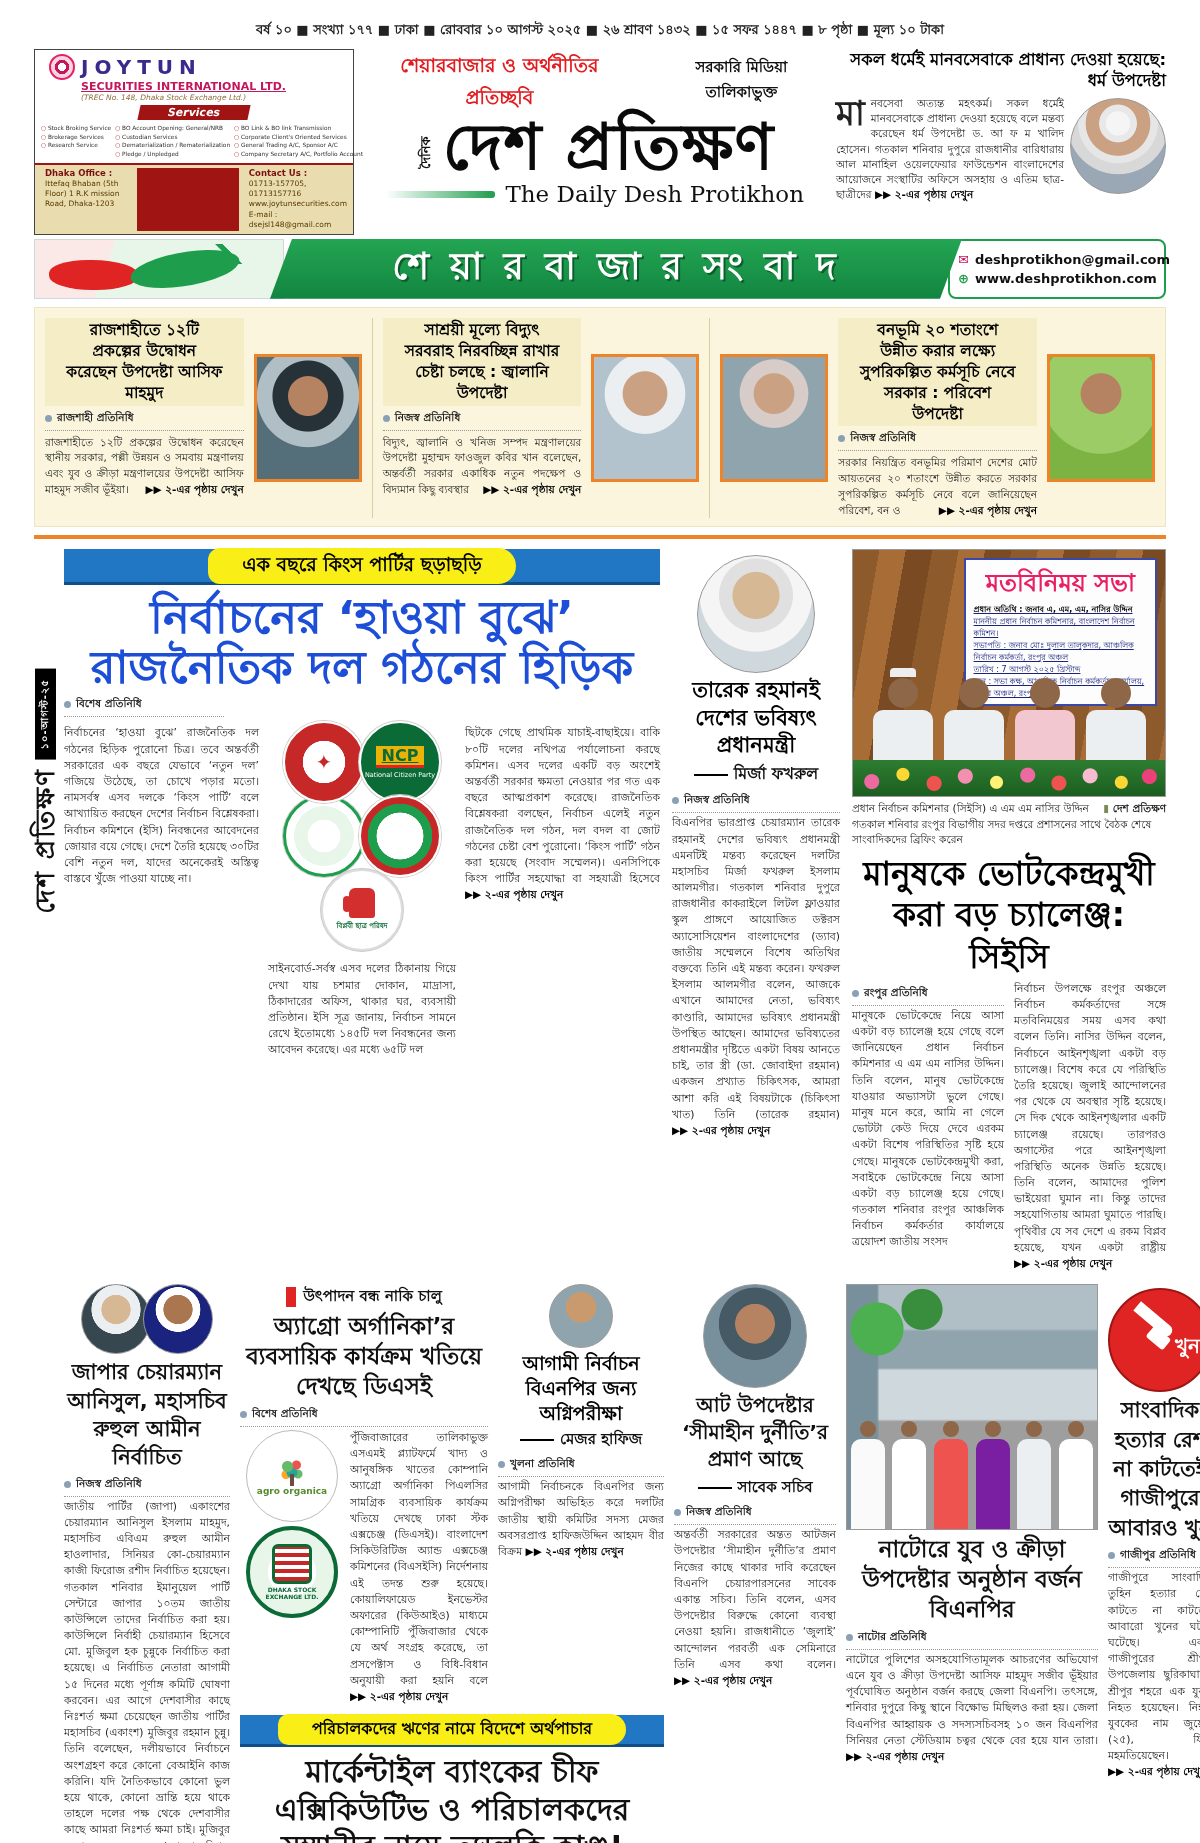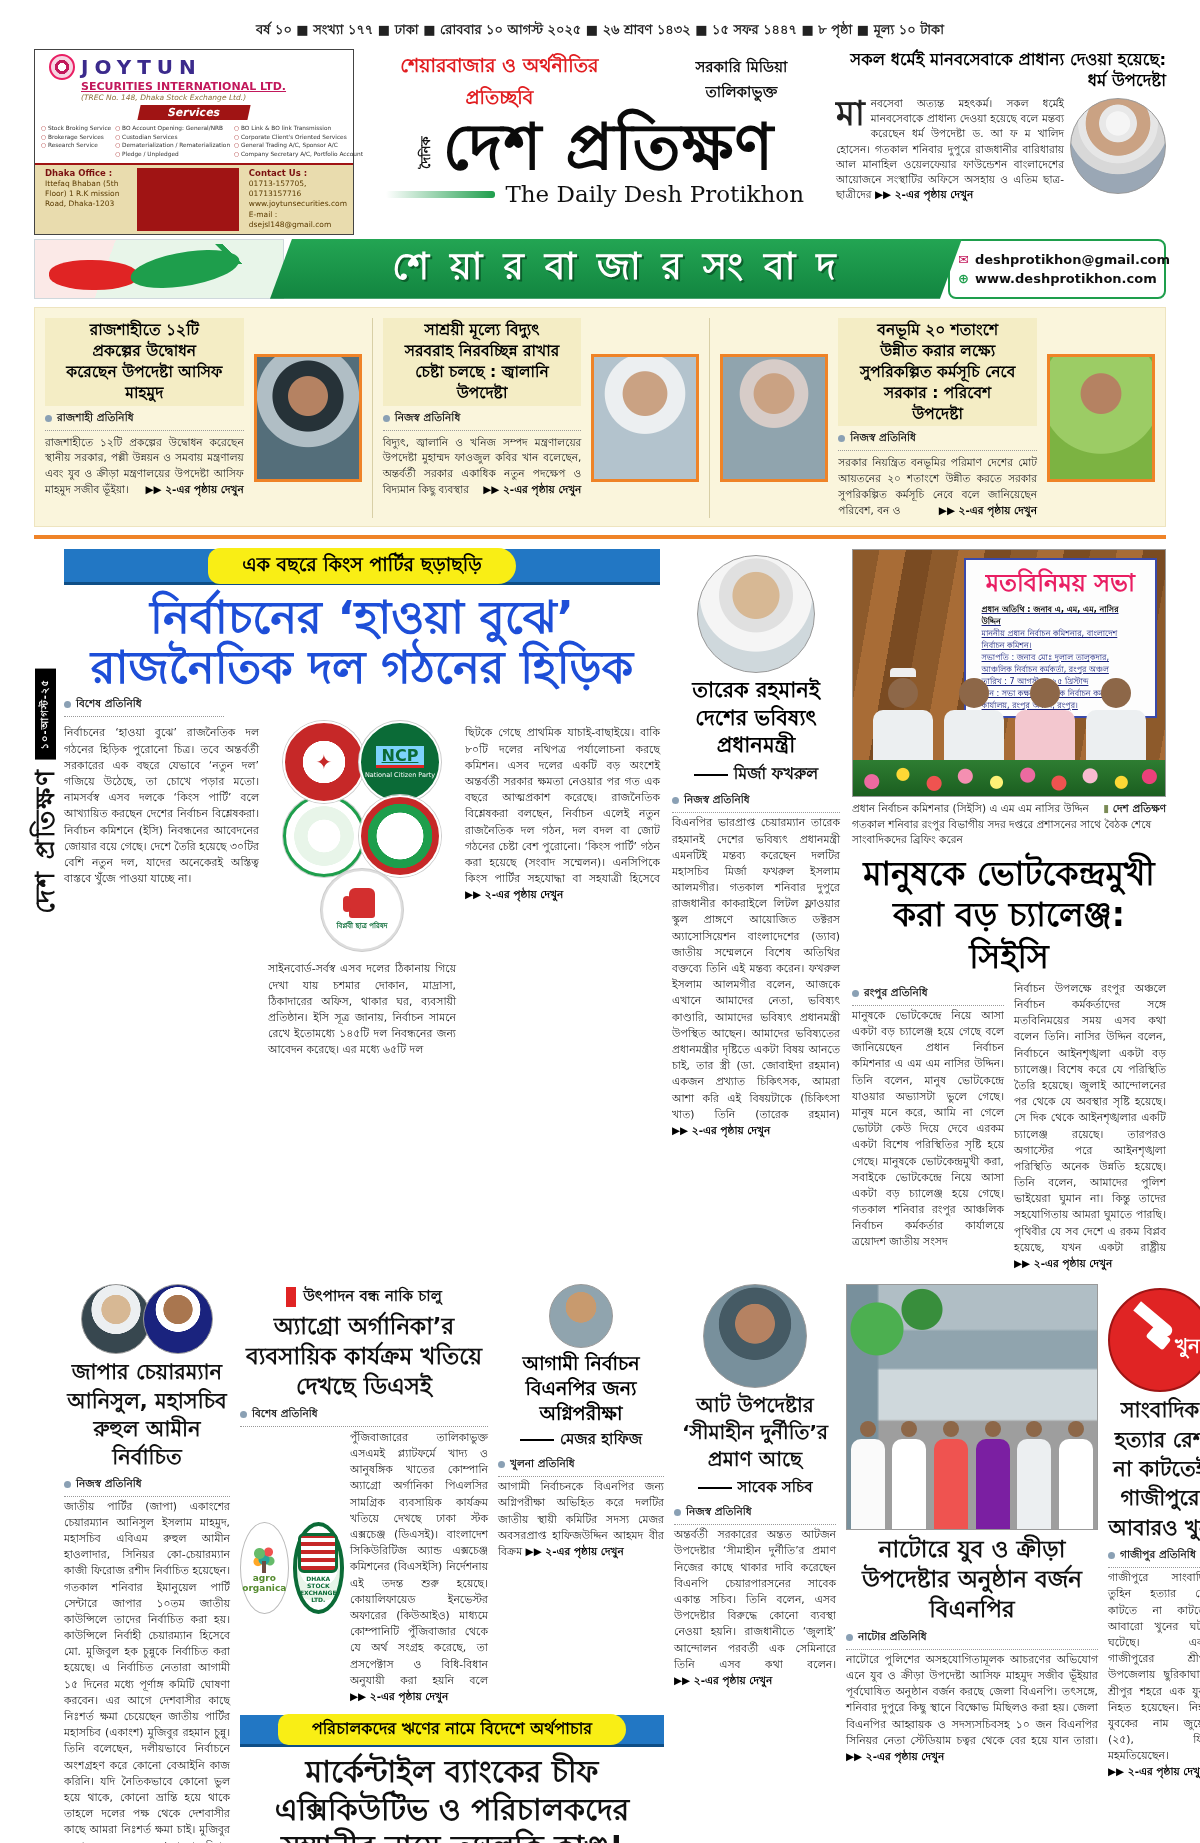--- a/index.html
+++ b/index.html
@@ -85,21 +85,21 @@
   .lead { width:596px; flex:none; }
   .kicker-strip { background:#2277c4; height:36px; display:flex; align-items:center; justify-content:center; border-bottom:3px solid #0f4e86; }
   .kicker-pill { background:#f9ee15; border-radius:16px 24px 24px 16px; padding:2px 34px; font-size:19px; font-weight:bold; color:#000; }
   .lead-hl { color:#1d4ed8; font-weight:bold; font-size:45px; line-height:1.1; text-align:center; margin-top:8px; }
   .lead-cols { display:flex; gap:9px; margin-top:8px; }
   .lead-col { flex:1; font-size:10.8px; line-height:1.5; text-align:justify; color:#222; }
   .logo-wrap { width:188px; flex:none; }
   .logo-grid { display:flex; flex-wrap:wrap; justify-content:center; }
   .plogo { width:82px; height:82px; border-radius:50%; border:2px solid #fff; box-shadow:0 0 0 1px #ccc; margin:-4px -3px; display:flex; flex-direction:column; align-items:center; justify-content:center; text-align:center; overflow:hidden; }
   .plogo.ncp { background:#0b6b37; color:#fff; z-index:2; }
-  .plogo .ncp-t { font-size:16px; font-weight:bold; background:#7dd3fc; color:#0b6b37; padding:0 6px; border-bottom:3px solid #e02424;text-decoration:underline; }
+  .plogo .ncp-t { font-size:16px; font-weight:bold; background:#eab308; color:#0b6b37; padding:0 6px; border-bottom:3px solid #e02424;text-decoration:underline; }
   .plogo .ncp-s { font-size:6.5px; margin-top:3px; }
   .plogo.bjp { background:radial-gradient(circle,#fff 0 38%,#c62828 39% 100%); z-index:1; }
   .plogo .bird { color:#c62828; font-size:20px; }
   .plogo.bd1 { background:radial-gradient(circle,#fff 0 30%, #e8f5e9 31% 55%, #fff 56% 100%); border:3px solid #1e9e4c; z-index:0; }
   .plogo.bd2 { background:radial-gradient(circle,#fff 0 42%, #1e9e4c 43% 58%, #c62828 59% 100%); z-index:2; }
   .plogo.fist { background:#fff; border:2px solid #ddd; z-index:3; }
   .fist-mark { width:26px; height:30px; background:#d32f2f; border-radius:6px 6px 3px 3px; position:relative; }
   .fist-mark::after { content:""; position:absolute; left:-6px; top:8px; width:8px; height:16px; background:#d32f2f; border-radius:4px; }
   .fist-label { font-size:7px; font-weight:bold; color:#0b6b37; margin-top:2px; }
   .lead-wide { font-size:10.8px; line-height:1.5; text-align:justify; color:#222; margin-top:14px; }
@@ -107,21 +107,21 @@
   .tarek { width:168px; flex:none; }
   .portrait { border-radius:50%; border:1px solid #999; }
   .tarek-photo { width:118px; height:118px; margin:6px auto 4px auto; background:radial-gradient(circle at 50% 34%, #d7b894 0 24%, #e0e0e0 25% 38%, #f5f5f5 39% 58%, #cfd8dc 59% 100%); }
   .col-hl { font-size:21px; font-weight:bold; text-align:center; line-height:1.3; color:#000; }
   .attr { display:flex; align-items:center; justify-content:center; gap:6px; font-size:16px; font-weight:bold; margin:2px 0 4px 0; }
   .attr::before { content:""; width:34px; height:2px; background:#000; }
   .body-txt { font-size:10.8px; line-height:1.5; text-align:justify; color:#222; }
 
   .cec { flex:1; }
   .cec-photo { height:248px; background:repeating-linear-gradient(100deg,#8d5a2b 0 26px,#a86c36 26px 52px,#7a4b22 52px 78px); position:relative; overflow:hidden; border:1px solid #999; }
-  .cec-banner { position:absolute; right:8px; top:8px; width:62%; background:#fdfdfd; border:2px solid #3949ab; padding:4px 16px; }
+  .cec-banner { position:absolute; right:8px; top:8px; width:62%; background:#fdfdfd; border:2px solid #3949ab; padding:4px 8px; }
   .cec-banner .bt { color:#e91e63; font-size:24px; font-weight:bold; text-align:center; }
   .cec-banner .bl { font-size:8px; color:#1a237e; line-height:1.5;text-decoration:underline; }
   .cec-banner .bl b { color:#000; }
   .persons { position:absolute; bottom:34px; left:0; right:0; display:flex; justify-content:space-around; padding:0 14px; }
   .person { width:66px; height:94px; position:relative; }
   .person .head { width:30px; height:30px; border-radius:50%; background:#8d6748; margin:0 auto; }
   .person .cap { width:26px; height:9px; background:#eee; border-radius:4px 4px 0 0; margin:0 auto 1px auto; }
   .person .torso { width:60px; height:56px; background:#eceff1; border-radius:10px 10px 0 0; margin:2px auto 0 auto; }
   .person.p3 .torso { background:#f3c7cf; }
   .flowers { position:absolute; bottom:0; left:0; right:0; height:36px; background:
@@ -151,21 +151,21 @@
   .jp2 { background:radial-gradient(circle at 50% 36%, #a9764f 0 26%, #fff 27% 40%, #1a237e 41% 100%); }
   .japa-hl { font-size:21px; font-weight:bold; text-align:center; line-height:1.35; margin-top:4px; }
 
   .midcol { width:424px; flex:none; }
   .agro-row { display:flex; gap:10px; }
   .agro { width:248px; flex:none; }
   .tab-kicker { display:flex; align-items:center; gap:7px; justify-content:center; font-size:15px; font-weight:bold; }
   .tab-kicker::before { content:""; width:10px; height:20px; background:#e02424; }
   .agro-hl { font-size:23px; font-weight:bold; text-align:center; line-height:1.3; margin-top:3px; }
   .agro-flex { display:flex; gap:6px; margin-top:3px; }
-  .agro-logos { width:104px; flex:none; display:flex; flex-direction:row; gap:4px; align-items:center; }
+  .agro-logos { width:104px; flex:none; display:flex; flex-direction:column; gap:4px; align-items:center; }
   .clogo { width:92px; height:92px; border-radius:50%; border:1px solid #bbb; background:#fff; display:flex; flex-direction:column; align-items:center; justify-content:center; text-align:center; }
   .tree { width:30px; height:30px; background:radial-gradient(circle at 35% 35%,#66bb6a 0 5px,transparent 6px),radial-gradient(circle at 65% 30%,#ef5350 0 4px,transparent 5px),radial-gradient(circle at 50% 55%,#26a69a 0 5px,transparent 6px),radial-gradient(circle at 30% 62%,#ffa726 0 4px,transparent 5px),radial-gradient(circle at 70% 60%,#66bb6a 0 4px,transparent 5px); }
   .tree::after { content:""; display:block; width:4px; height:12px; background:#6d4c41; margin:18px auto 0 auto; }
   .clogo .lt { font-size:9px; color:#558b2f; font-weight:bold; }
   .clogo.dse { border:4px solid #0b6b37; background:radial-gradient(circle,#fff 0 40%, #e8f5e9 41% 70%, #fff 71% 100%); }
   .dse-core { width:40px; height:40px; background:repeating-linear-gradient(0deg,#c62828 0 4px,#fff 4px 8px); border:3px solid #0b6b37; border-radius:6px; }
   .clogo .dse-t { font-size:6px; color:#0b6b37; font-weight:bold; margin-top:2px; }
 
   .hafiz { flex:1; }
   .hafiz-photo { width:64px; height:64px; margin:0 auto 3px auto; background:radial-gradient(circle at 50% 36%, #c89a6e 0 30%, #90a4ae 31% 100%); }

